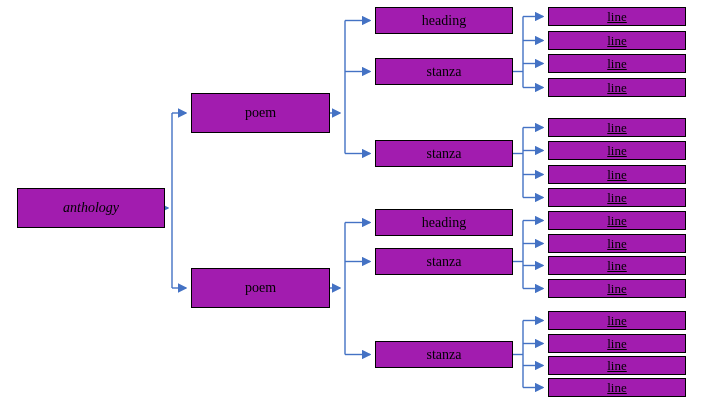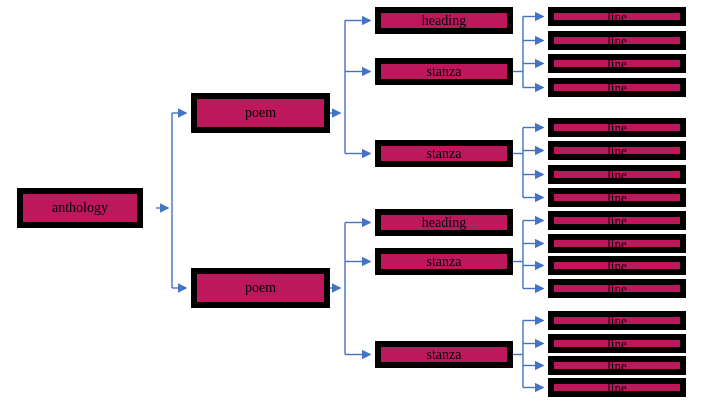--- a/index.html
+++ b/index.html
@@ -1,20 +1,20 @@
 <!DOCTYPE html>
 <html><head>
 <meta charset="utf-8">
 <style>
   html,body{margin:0;padding:0;background:#ffffff;}
   #stage{position:relative;width:720px;height:405px;background:#ffffff;overflow:hidden;
          font-family:"Liberation Serif", serif;}
   #connectors{position:absolute;left:0;top:0;width:720px;height:405px;pointer-events:none;}
   .conn{stroke:#4472c4;stroke-width:1.4;fill:none;}
-  .node{position:absolute;box-sizing:border-box;background:#be185d;border:6px solid #000000;
+  .node{position:absolute;box-sizing:border-box;background:#a21caf;border:1px solid #000000;
         display:flex;align-items:center;justify-content:center;
         color:#000000;font-size:14px;line-height:1;}
   .node.line-node{font-size:13px;text-decoration:underline;}
 </style>
 </head>
 <body>
 
 <div id="stage">
 
   <svg id="connectors" viewBox="0 0 720 405" xmlns="http://www.w3.org/2000/svg">
@@ -77,21 +77,21 @@
     <g>
       <line class="conn" x1="513" y1="354.5" x2="523" y2="354.5"></line>
       <line class="conn" x1="523" y1="320.5" x2="523" y2="387.5"></line>
       <line class="conn" x1="523" y1="320.5" x2="543" y2="320.5" marker-end="url(#arrow)"></line>
       <line class="conn" x1="523" y1="343.5" x2="543" y2="343.5" marker-end="url(#arrow)"></line>
       <line class="conn" x1="523" y1="365.5" x2="543" y2="365.5" marker-end="url(#arrow)"></line>
       <line class="conn" x1="523" y1="387.5" x2="543" y2="387.5" marker-end="url(#arrow)"></line>
     </g>
   </svg>
 
-  <div class="node" style="left:17px;top:188px;width:126px;height:40px;">anthology</div>
+  <div class="node" style="left:17px;top:188px;width:148px;height:40px;font-style:italic;">anthology</div>
 
   <div class="node" style="left:191px;top:93px;width:139px;height:40px;">poem</div>
   <div class="node" style="left:191px;top:268px;width:139px;height:40px;">poem</div>
 
   <div class="node" style="left:375px;top:7px;width:138px;height:27px;">heading</div>
   <div class="node" style="left:375px;top:58px;width:138px;height:27px;">stanza</div>
   <div class="node" style="left:375px;top:140px;width:138px;height:27px;">stanza</div>
 
   <div class="node" style="left:375px;top:209px;width:138px;height:27px;">heading</div>
   <div class="node" style="left:375px;top:248px;width:138px;height:27px;">stanza</div>

